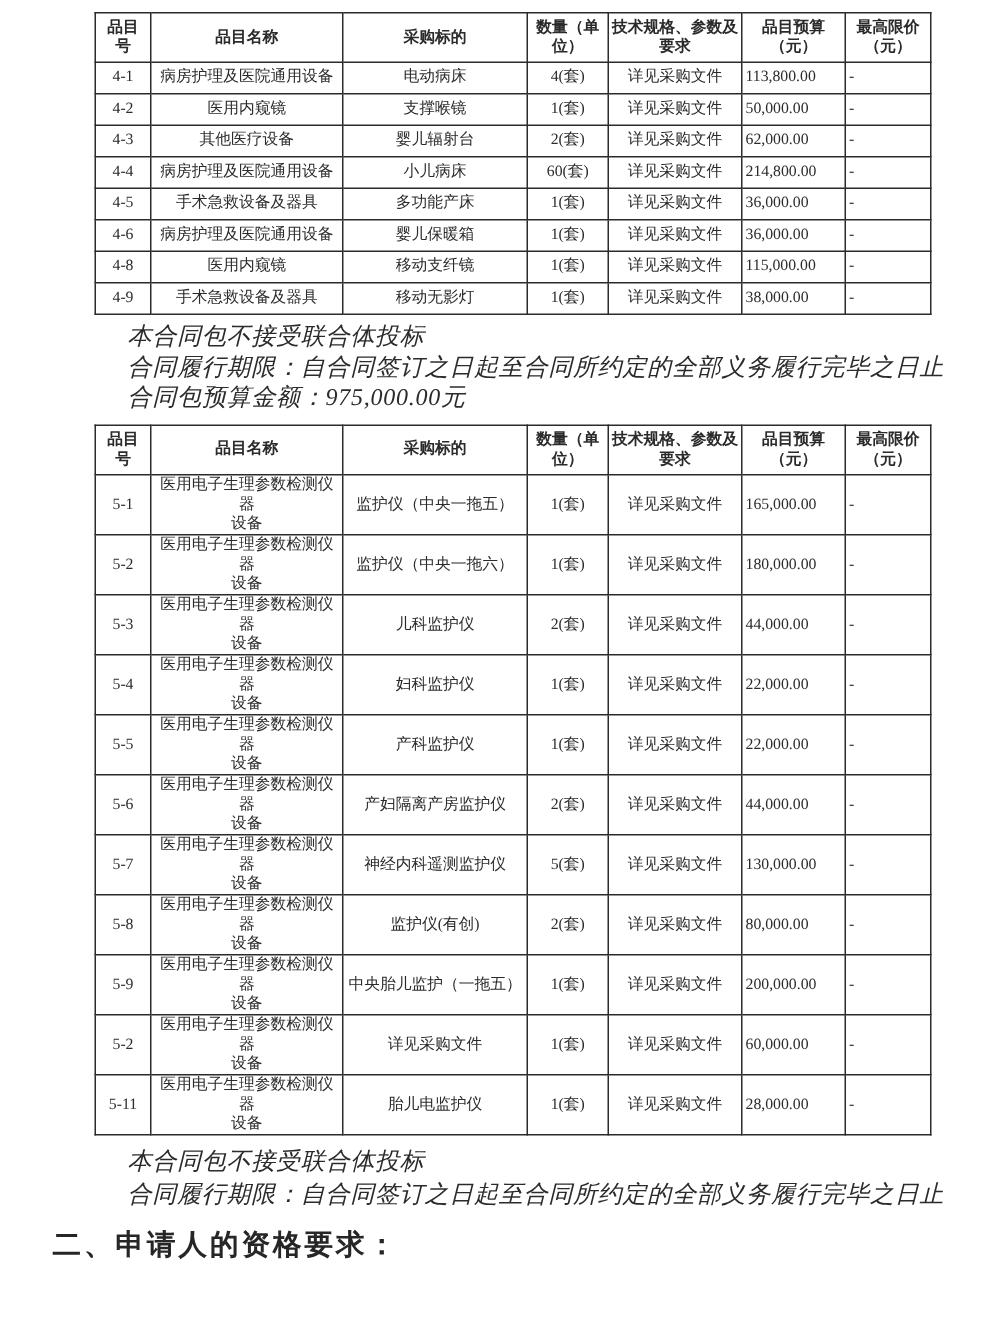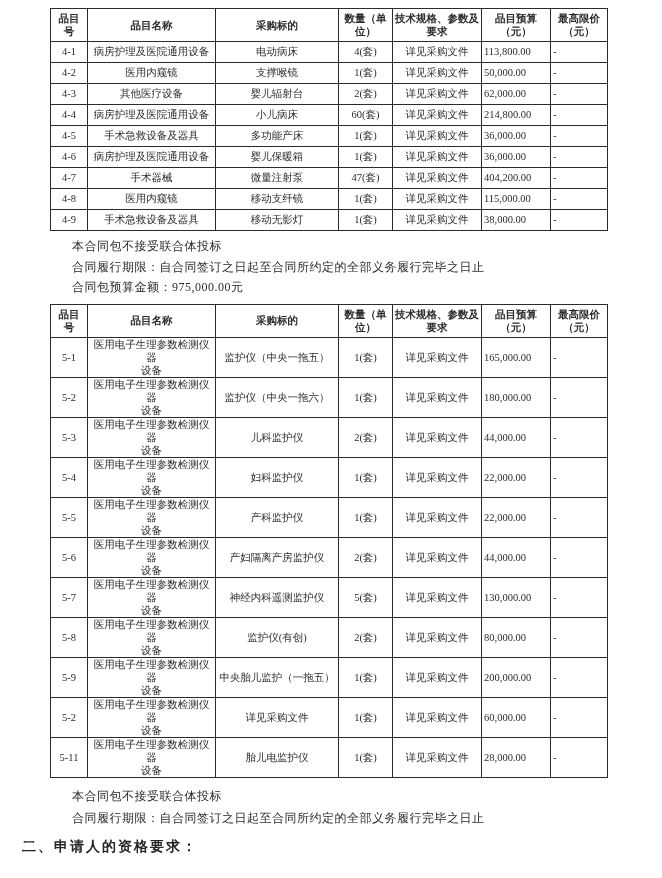--- a/index.html
+++ b/index.html
@@ -1,47 +1,47 @@
 <!DOCTYPE html>
 <html><head>
 <meta charset="utf-8">
 <style>
   html,body{margin:0;padding:0;}
   body{
     width:662px;height:878px;overflow:hidden;
     background:#ffffff;color:#2b2b2b;
     font-family:"Liberation Serif","DejaVu Serif",serif;
   }
-  .page{padding:8px 20px 0 17px;box-sizing:border-box;}
+  .page{padding:8px 20px 0 30px;box-sizing:border-box;}
   table.items{
     border-collapse:collapse;table-layout:fixed;
     margin-left:33px;width:557px;
   }
   table.items th, table.items td{
     border:1px solid #2b2b2b;
     text-align:center;vertical-align:middle;
     overflow:hidden;white-space:pre-line;
   }
   table.items th{
     font-weight:bold;font-size:10.5px;line-height:13px;padding:3px 1px;
   }
   table.t4 td{height:20px;font-size:10.5px;line-height:12px;padding:0 2px;}
   table.t5 td{height:31px;font-size:10.5px;line-height:13px;padding:0 2px;}
   table.items td.num{text-align:left;padding-right:7px;}
   p{margin:0;}
   .note{
-    margin-left:55px;font-size:12px;line-height:20.5px;letter-spacing:0.5px;
+    margin-left:55px;font-size:16px;line-height:20.5px;letter-spacing:0.5px;font-style:italic;
   }
   .note-first{margin-top:5px;}
   .pkg-title{margin-left:53px;}
   .t5{margin-top:6px;}
   .notes2{margin-top:7px;}
   .notes2 .note{line-height:22px;}
   .sec-heading{
-    margin:9px 0 3px 5px;font-size:14px;font-weight:bold;
+    margin:9px 0 3px 5px;font-size:19px;font-weight:bold;
     letter-spacing:2px;color:#262626;
   }
 </style>
 </head>
 <body>
 
 <div class="page">
 
   <table class="items t4">
     <colgroup>
@@ -118,29 +118,20 @@
         <tr>
     <td>4-6</td>
     <td>病房护理及医院通用设备</td>
     <td>婴儿保暖箱</td>
     <td>1(套)</td>
     <td>详见采购文件</td>
     <td class="num">36,000.00</td>
     <td class="num">-</td>
   </tr>
         <tr>
-    <td>4-7</td>
-    <td>手术器械</td>
-    <td>微量注射泵</td>
-    <td>47(套)</td>
-    <td>详见采购文件</td>
-    <td class="num">404,200.00</td>
-    <td class="num">-</td>
-  </tr>
-        <tr>
     <td>4-8</td>
     <td>医用内窥镜</td>
     <td>移动支纤镜</td>
     <td>1(套)</td>
     <td>详见采购文件</td>
     <td class="num">115,000.00</td>
     <td class="num">-</td>
   </tr>
         <tr>
     <td>4-9</td>

